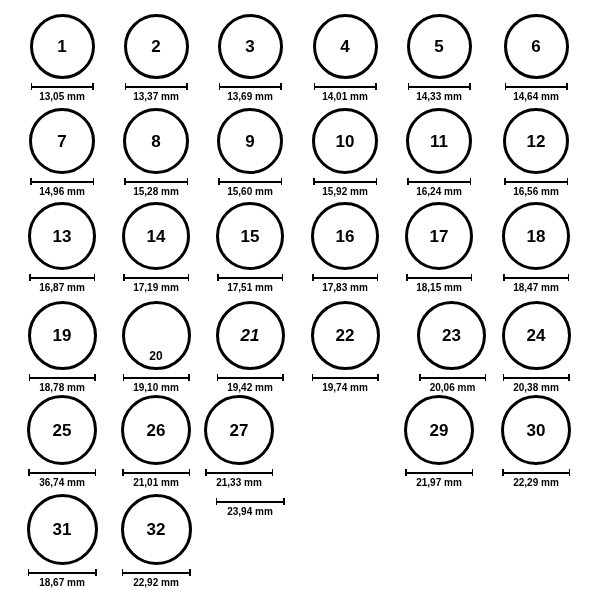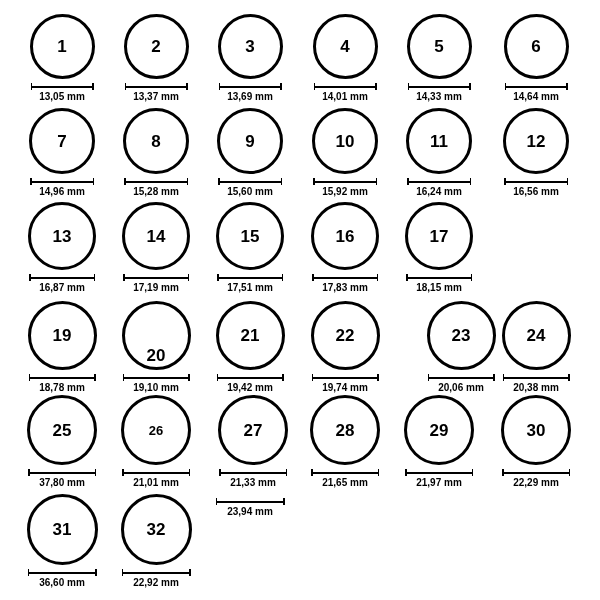--- a/index.html
+++ b/index.html
@@ -296,49 +296,62 @@
       </div>
       <div class="dim">
         <div class="dim-line" style="width: 66px;">
           <span class="bar"></span>
           <span class="tick-left"></span>
           <span class="tick-right"></span>
         </div>
         <div class="dim-text">18,15 mm</div>
       </div>
     </div>
+    <div class="cell" style="left: 489px; top: 202px; width: 94px;">
+      <div class="ring" style="width: 68px; height: 68px;">
+        <span class="ring-label" style="font-size: 17px;">18</span>
+      </div>
+      <div class="dim">
+        <div class="dim-line" style="width: 66px;">
+          <span class="bar"></span>
+          <span class="tick-left"></span>
+          <span class="tick-right"></span>
+        </div>
+        <div class="dim-text">18,47 mm</div>
+      </div>
+    </div>
     <div class="cell" style="left: 15px; top: 301px; width: 94px;">
       <div class="ring" style="width: 69px; height: 69px;">
         <span class="ring-label" style="font-size: 17px;">19</span>
       </div>
       <div class="dim">
         <div class="dim-line" style="width: 67px;">
           <span class="bar"></span>
           <span class="tick-left"></span>
           <span class="tick-right"></span>
         </div>
         <div class="dim-text">18,78 mm</div>
       </div>
     </div>
     <div class="cell" style="left: 109px; top: 301px; width: 94px;">
       <div class="ring" style="width: 69px; height: 69px;">
-        <span class="ring-label" style="font-size: 17px; margin-top: 40px;">20</span>
+        <span class="ring-label" style="font-size: 12px; margin-top: 40px;">20</span>
       </div>
       <div class="dim">
         <div class="dim-line" style="width: 67px;">
           <span class="bar"></span>
           <span class="tick-left"></span>
           <span class="tick-right"></span>
         </div>
         <div class="dim-text">19,10 mm</div>
       </div>
     </div>
     <div class="cell" style="left: 203px; top: 301px; width: 94px;">
       <div class="ring" style="width: 69px; height: 69px;">
-        <span class="ring-label" style="font-size: 17px;">21</span>
+        <span class="ring-label" style="font-size: 17px; font-style: italic;">21</span>
       </div>
       <div class="dim">
         <div class="dim-line" style="width: 67px;">
           <span class="bar"></span>
           <span class="tick-left"></span>
           <span class="tick-right"></span>
         </div>
         <div class="dim-text">19,42 mm</div>
       </div>
     </div>
@@ -348,21 +361,21 @@
       </div>
       <div class="dim">
         <div class="dim-line" style="width: 67px;">
           <span class="bar"></span>
           <span class="tick-left"></span>
           <span class="tick-right"></span>
         </div>
         <div class="dim-text">19,74 mm</div>
       </div>
     </div>
-    <div class="cell" style="left: 414px; top: 301px; width: 94px;">
+    <div class="cell" style="left: 392px; top: 301px; width: 94px; align-items: flex-end;">
       <div class="ring" style="width: 69px; height: 69px;">
         <span class="ring-label" style="font-size: 17px;">23</span>
       </div>
       <div class="dim">
         <div class="dim-line" style="width: 67px;">
           <span class="bar"></span>
           <span class="tick-left"></span>
           <span class="tick-right"></span>
         </div>
         <div class="dim-text">20,06 mm</div>
@@ -384,60 +397,47 @@
     <div class="cell" style="left: 15px; top: 395px; width: 94px;">
       <div class="ring" style="width: 70px; height: 70px;">
         <span class="ring-label" style="font-size: 17px;">25</span>
       </div>
       <div class="dim">
         <div class="dim-line" style="width: 68px;">
           <span class="bar"></span>
           <span class="tick-left"></span>
           <span class="tick-right"></span>
         </div>
-        <div class="dim-text">37,80 mm</div>
+        <div class="dim-text">36,74 mm</div>
       </div>
     </div>
     <div class="cell" style="left: 109px; top: 395px; width: 94px;">
       <div class="ring" style="width: 70px; height: 70px;">
-        <span class="ring-label" style="font-size: 13px;">26</span>
+        <span class="ring-label" style="font-size: 17px;">26</span>
       </div>
       <div class="dim">
         <div class="dim-line" style="width: 68px;">
           <span class="bar"></span>
           <span class="tick-left"></span>
           <span class="tick-right"></span>
         </div>
         <div class="dim-text">21,01 mm</div>
       </div>
     </div>
-    <div class="cell" style="left: 206px; top: 395px; width: 94px;">
+    <div class="cell" style="left: 192px; top: 395px; width: 94px;">
       <div class="ring" style="width: 70px; height: 70px;">
         <span class="ring-label" style="font-size: 17px;">27</span>
       </div>
       <div class="dim">
         <div class="dim-line" style="width: 68px;">
           <span class="bar"></span>
           <span class="tick-left"></span>
           <span class="tick-right"></span>
         </div>
         <div class="dim-text">21,33 mm</div>
-      </div>
-    </div>
-    <div class="cell" style="left: 298px; top: 395px; width: 94px;">
-      <div class="ring" style="width: 70px; height: 70px;">
-        <span class="ring-label" style="font-size: 17px;">28</span>
-      </div>
-      <div class="dim">
-        <div class="dim-line" style="width: 68px;">
-          <span class="bar"></span>
-          <span class="tick-left"></span>
-          <span class="tick-right"></span>
-        </div>
-        <div class="dim-text">21,65 mm</div>
       </div>
     </div>
     <div class="cell" style="left: 392px; top: 395px; width: 94px;">
       <div class="ring" style="width: 70px; height: 70px;">
         <span class="ring-label" style="font-size: 17px;">29</span>
       </div>
       <div class="dim">
         <div class="dim-line" style="width: 68px;">
           <span class="bar"></span>
           <span class="tick-left"></span>
@@ -462,21 +462,21 @@
     <div class="cell" style="left: 15px; top: 494px; width: 94px;">
       <div class="ring" style="width: 71px; height: 71px;">
         <span class="ring-label" style="font-size: 17px;">31</span>
       </div>
       <div class="dim">
         <div class="dim-line" style="width: 69px;">
           <span class="bar"></span>
           <span class="tick-left"></span>
           <span class="tick-right"></span>
         </div>
-        <div class="dim-text">36,60 mm</div>
+        <div class="dim-text">18,67 mm</div>
       </div>
     </div>
     <div class="cell" style="left: 109px; top: 494px; width: 94px;">
       <div class="ring" style="width: 71px; height: 71px; align-items: center;">
         <span class="ring-label" style="font-size: 17px;">32</span>
       </div>
       <div class="dim">
         <div class="dim-line" style="width: 69px;">
           <span class="bar"></span>
           <span class="tick-left"></span>

